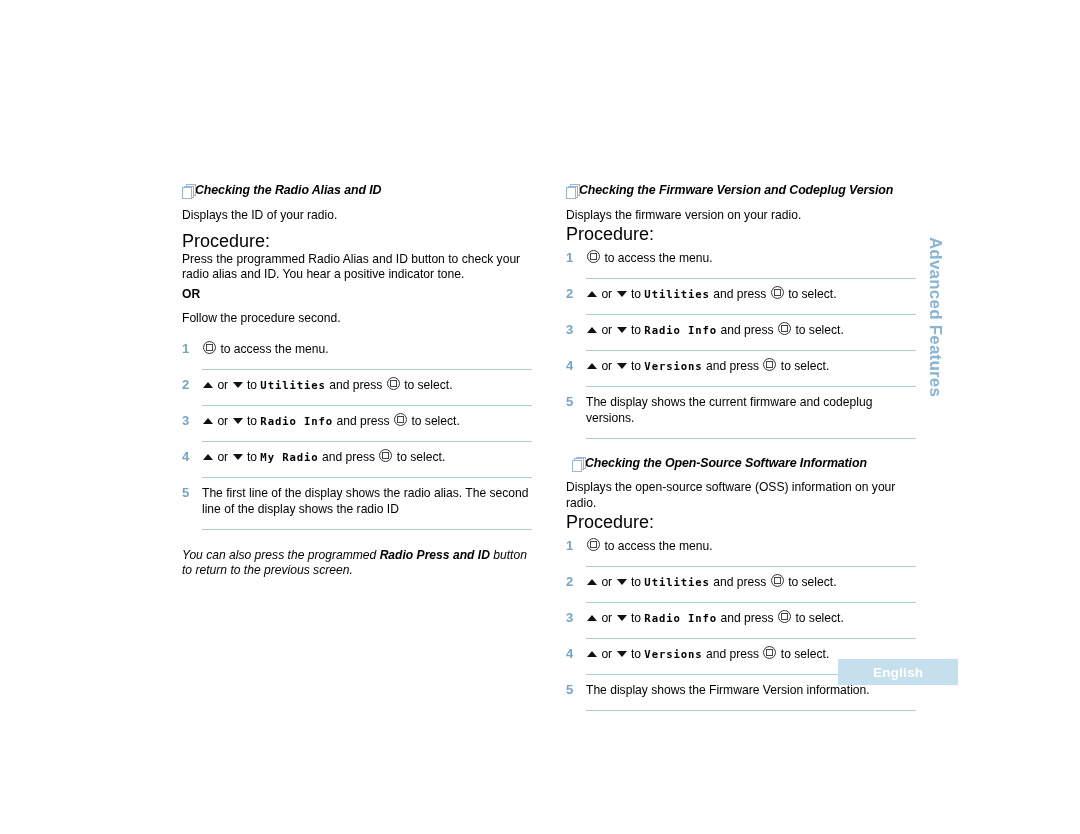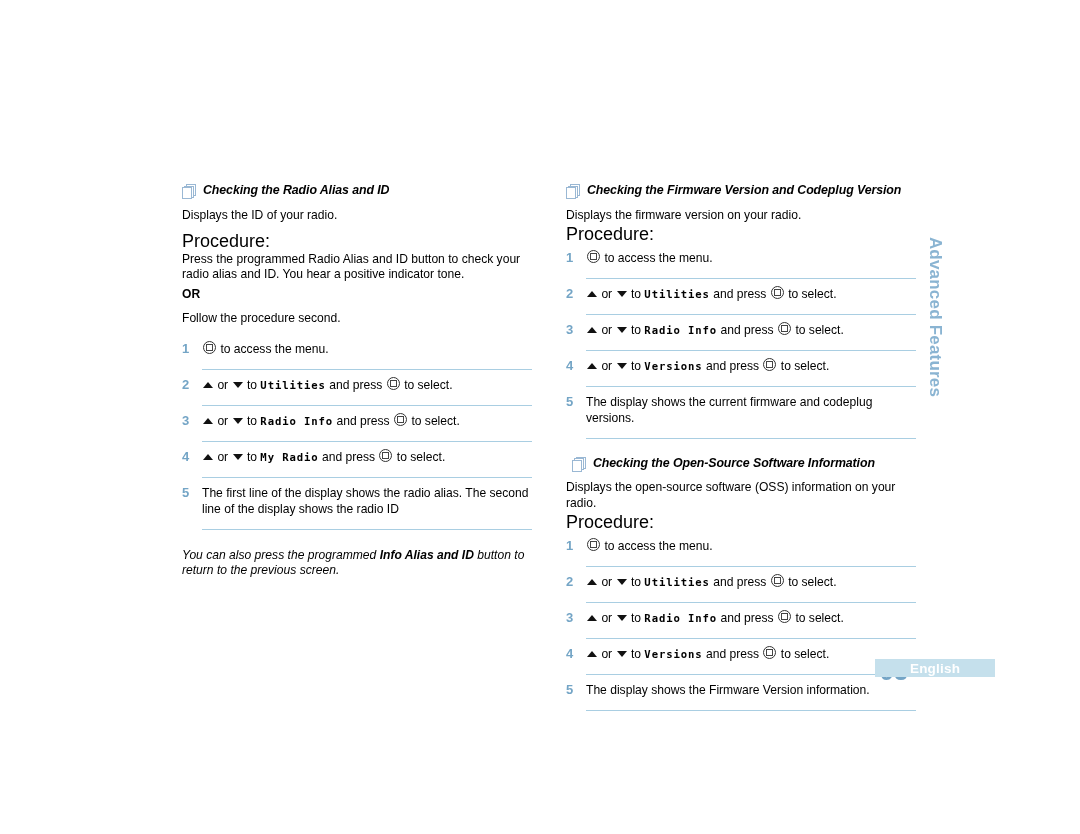--- a/index.html
+++ b/index.html
@@ -27,21 +27,21 @@
     top: 183px;
     width: 350px;
   }
   .col-left  { left: 182px; }
   .col-right { left: 566px; }
 
   
   .section-head {
     display: flex;
     align-items: flex-start;
-    gap: 8px;
+    gap: 0;
     margin: 0 0 9px 0;
   }
   .section-head .head-text {
     font-size: 12.4px;
     font-weight: bold;
     font-style: italic;
     line-height: 15.5px;
     letter-spacing: -0.1px;
   }
   .pages-icon {
@@ -187,30 +187,29 @@
     color: #74a5c6;
     font-size: 25px;
     font-weight: bold;
     margin-top: 40px;
   }
   .lang-badge {
     position: absolute;
     left: 838px;
     top: 659px;
     width: 120px;
-    height: 18px;
+    height: 26px;
     background: #c5e0ec;
     color: #ffffff;
     font-size: 13.5px;
     font-weight: bold;
     display: flex;
     align-items: center;
     justify-content: center;
     letter-spacing: 0.2px;
-    margin-left: 37px;
   }
 </style>
 </head>
 <body>
 
 <div class="page">
 
   <div class="col col-left">
 
     <div class="section-head">
@@ -282,21 +281,21 @@
       </div>
 
       <div class="step">
         <span class="step-num">5</span>
         <span class="step-body">The first line of the display shows the radio alias. The second line of the display shows the radio ID</span>
       </div>
 
     </div>
 
     <p class="note">
-      <span>You can also press the programmed </span><b>Info Alias and ID</b><span> button to return to the previous screen.</span>
+      <span>You can also press the programmed </span><b>Radio Press and ID</b><span> button to return to the previous screen.</span>
     </p>
 
   </div>
 
   <div class="col col-right">
 
     <div class="section-head">
       <span class="pages-icon">
         <span class="sheet s1"></span>
           <span class="sheet s2"></span>

